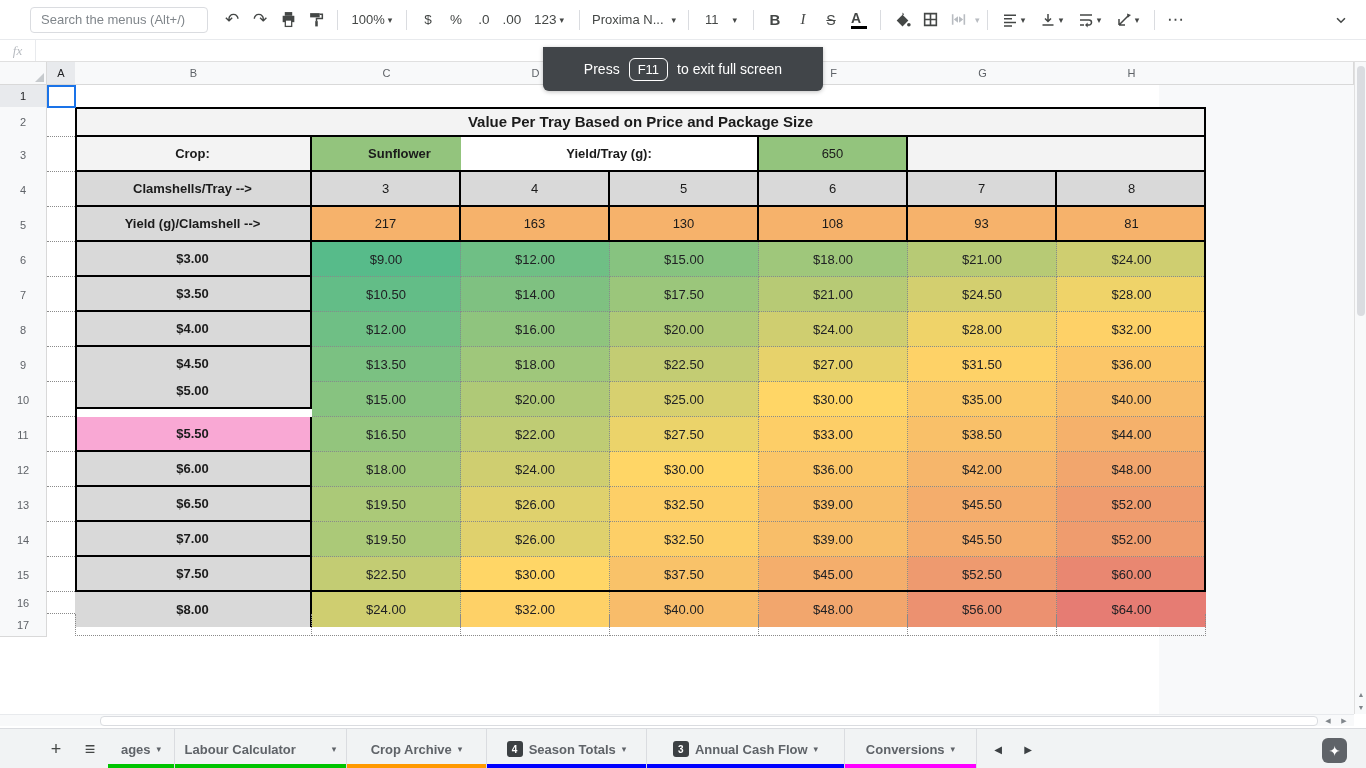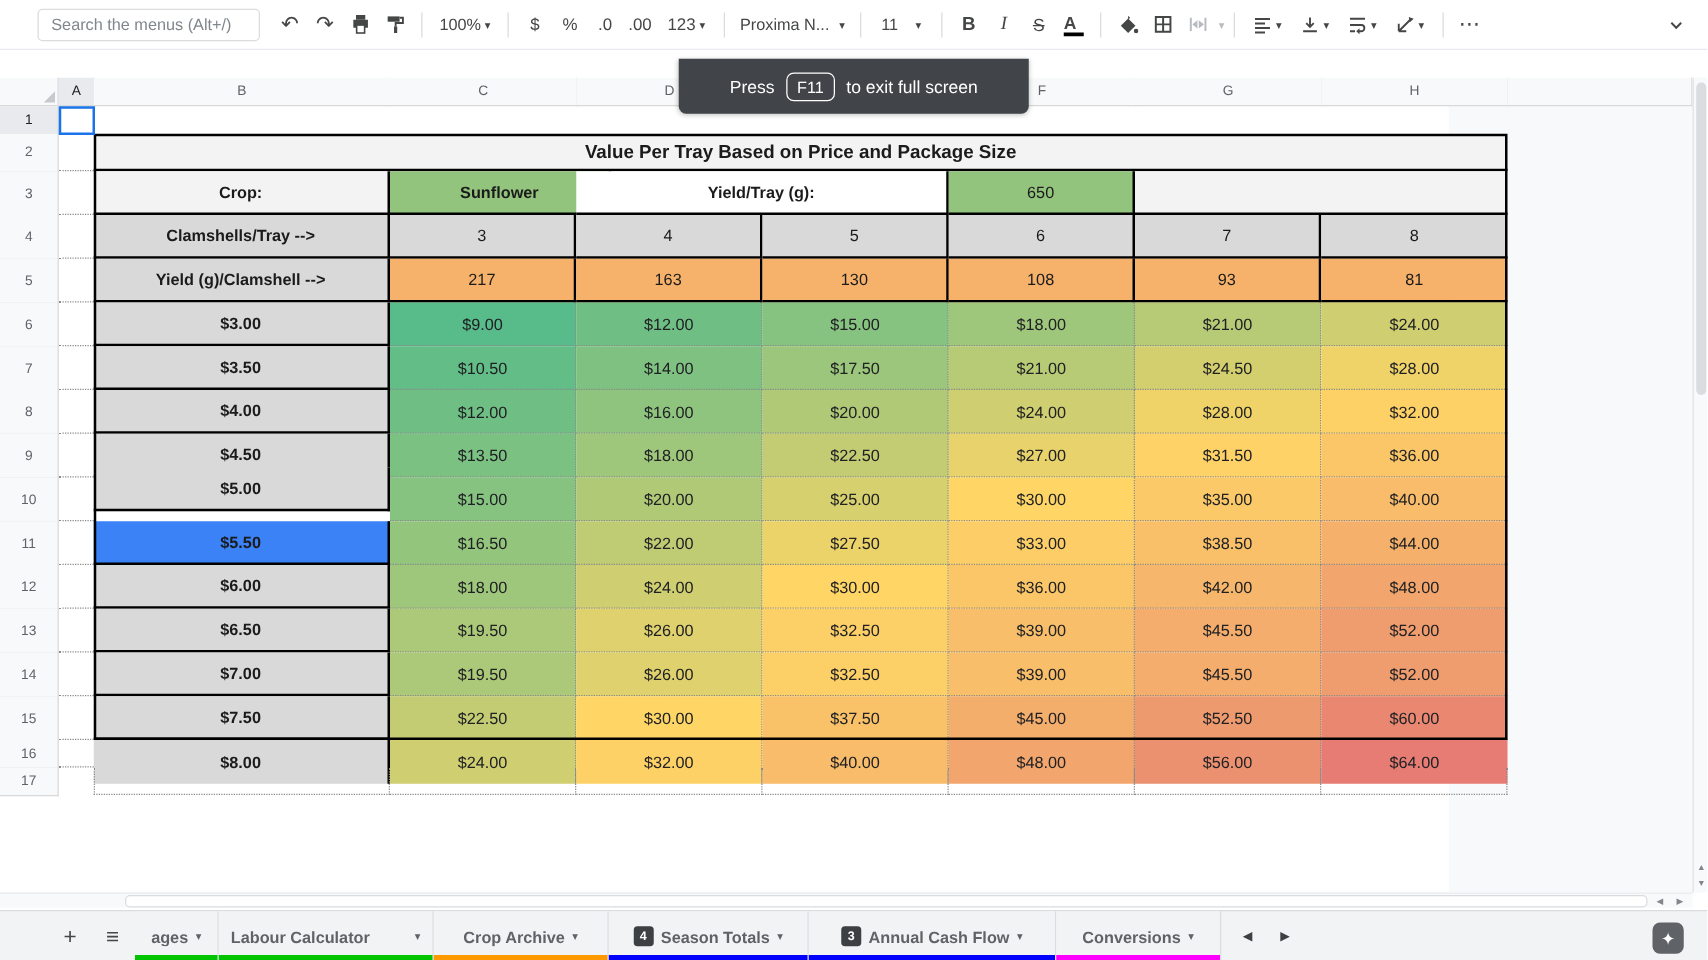--- a/index.html
+++ b/index.html
@@ -212,20 +212,23 @@
     <div class="tb-btn">
         <span class="tb-glyph">⋯</span>
       </div>
     <div class="tb-btn toolbar-collapse">
       <svg width="14" height="14" viewBox="0 0 16 16">
           <path stroke="#444746" stroke-width="1.8" fill="none" d="M3.5 6 8 10.5 12.5 6"></path>
         </svg>
     </div>
   </div>
 
+  <div class="fxbar">
+    <span class="fx-label">fx</span>
+  </div>
 
   <div class="grid">
     <div class="void-right"></div>
     <div class="corner"></div>
     <div id="colheads">
         <div class="col-h hl" style="left: 47px; top: 0px; width: 29px; height: 23px;">A</div>
         <div class="col-h" style="left: 75px; top: 0px; width: 238px; height: 23px;">B</div>
         <div class="col-h" style="left: 312px; top: 0px; width: 150px; height: 23px;">C</div>
         <div class="col-h" style="left: 461px; top: 0px; width: 150px; height: 23px;">D</div>
         <div class="col-h" style="left: 610px; top: 0px; width: 150px; height: 23px;">E</div>
@@ -303,21 +306,21 @@
         <div class="cell" style="left: 759px; top: 285px; width: 149px; height: 35px; background: rgb(231, 210, 107); border-right: 1px dotted rgb(138, 138, 138); border-bottom: 1px dotted rgb(138, 138, 138); color: rgb(32, 33, 36);">$27.00</div>
         <div class="cell" style="left: 908px; top: 285px; width: 149px; height: 35px; background: rgb(254, 210, 103); border-right: 1px dotted rgb(138, 138, 138); border-bottom: 1px dotted rgb(138, 138, 138); color: rgb(32, 33, 36);">$31.50</div>
         <div class="cell" style="left: 1057px; top: 285px; width: 149px; height: 35px; background: rgb(251, 198, 104); border-bottom: 1px dotted rgb(138, 138, 138); color: rgb(32, 33, 36);">$36.00</div>
         <div class="cell" style="left: 75px; top: 312px; width: 237px; height: 35px; background: rgb(217, 217, 217); font-weight: bold; border-right: 2px solid rgb(0, 0, 0); border-bottom: 2px solid rgb(0, 0, 0);">$5.00</div>
         <div class="cell" style="left: 312px; top: 320px; width: 149px; height: 35px; background: rgb(135, 195, 128); border-right: 1px dotted rgb(138, 138, 138); border-bottom: 1px dotted rgb(138, 138, 138); color: rgb(32, 33, 36);">$15.00</div>
         <div class="cell" style="left: 461px; top: 320px; width: 149px; height: 35px; background: rgb(175, 201, 119); border-right: 1px dotted rgb(138, 138, 138); border-bottom: 1px dotted rgb(138, 138, 138); color: rgb(32, 33, 36);">$20.00</div>
         <div class="cell" style="left: 610px; top: 320px; width: 149px; height: 35px; background: rgb(215, 208, 111); border-right: 1px dotted rgb(138, 138, 138); border-bottom: 1px dotted rgb(138, 138, 138); color: rgb(32, 33, 36);">$25.00</div>
         <div class="cell" style="left: 759px; top: 320px; width: 149px; height: 35px; background: rgb(255, 214, 102); border-right: 1px dotted rgb(138, 138, 138); border-bottom: 1px dotted rgb(138, 138, 138); color: rgb(32, 33, 36);">$30.00</div>
         <div class="cell" style="left: 908px; top: 320px; width: 149px; height: 35px; background: rgb(251, 201, 104); border-right: 1px dotted rgb(138, 138, 138); border-bottom: 1px dotted rgb(138, 138, 138); color: rgb(32, 33, 36);">$35.00</div>
         <div class="cell" style="left: 1057px; top: 320px; width: 149px; height: 35px; background: rgb(248, 188, 106); border-bottom: 1px dotted rgb(138, 138, 138); color: rgb(32, 33, 36);">$40.00</div>
-        <div class="cell" style="left: 75px; top: 355px; width: 237px; height: 35px; background: #3b82f6; font-weight: bold; border-right: 2px solid rgb(0, 0, 0); border-bottom: 2px solid rgb(0, 0, 0);">$5.50</div>
+        <div class="cell" style="left: 75px; top: 355px; width: 237px; height: 35px; background: #f9a8d4; font-weight: bold; border-right: 2px solid rgb(0, 0, 0); border-bottom: 2px solid rgb(0, 0, 0);">$5.50</div>
         <div class="cell" style="left: 312px; top: 355px; width: 149px; height: 35px; background: rgb(147, 197, 125); border-right: 1px dotted rgb(138, 138, 138); border-bottom: 1px dotted rgb(138, 138, 138); color: rgb(32, 33, 36);">$16.50</div>
         <div class="cell" style="left: 461px; top: 355px; width: 149px; height: 35px; background: rgb(191, 204, 116); border-right: 1px dotted rgb(138, 138, 138); border-bottom: 1px dotted rgb(138, 138, 138); color: rgb(32, 33, 36);">$22.00</div>
         <div class="cell" style="left: 610px; top: 355px; width: 149px; height: 35px; background: rgb(235, 211, 106); border-right: 1px dotted rgb(138, 138, 138); border-bottom: 1px dotted rgb(138, 138, 138); color: rgb(32, 33, 36);">$27.50</div>
         <div class="cell" style="left: 759px; top: 355px; width: 149px; height: 35px; background: rgb(253, 206, 103); border-right: 1px dotted rgb(138, 138, 138); border-bottom: 1px dotted rgb(138, 138, 138); color: rgb(32, 33, 36);">$33.00</div>
         <div class="cell" style="left: 908px; top: 355px; width: 149px; height: 35px; background: rgb(249, 192, 105); border-right: 1px dotted rgb(138, 138, 138); border-bottom: 1px dotted rgb(138, 138, 138); color: rgb(32, 33, 36);">$38.50</div>
         <div class="cell" style="left: 1057px; top: 355px; width: 149px; height: 35px; background: rgb(245, 177, 107); border-bottom: 1px dotted rgb(138, 138, 138); color: rgb(32, 33, 36);">$44.00</div>
         <div class="cell" style="left: 75px; top: 390px; width: 237px; height: 35px; background: rgb(217, 217, 217); font-weight: bold; border-right: 2px solid rgb(0, 0, 0); border-bottom: 2px solid rgb(0, 0, 0);">$6.00</div>
         <div class="cell" style="left: 312px; top: 390px; width: 149px; height: 35px; background: rgb(159, 199, 123); border-right: 1px dotted rgb(138, 138, 138); border-bottom: 1px dotted rgb(138, 138, 138); color: rgb(32, 33, 36);">$18.00</div>
         <div class="cell" style="left: 461px; top: 390px; width: 149px; height: 35px; background: rgb(207, 206, 112); border-right: 1px dotted rgb(138, 138, 138); border-bottom: 1px dotted rgb(138, 138, 138); color: rgb(32, 33, 36);">$24.00</div>
         <div class="cell" style="left: 610px; top: 390px; width: 149px; height: 35px; background: rgb(255, 214, 102); border-right: 1px dotted rgb(138, 138, 138); border-bottom: 1px dotted rgb(138, 138, 138); color: rgb(32, 33, 36);">$30.00</div>

